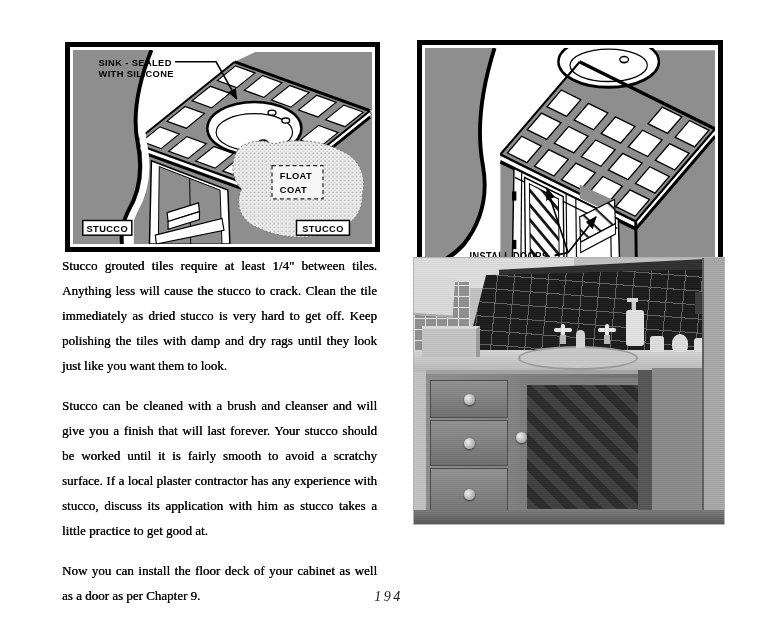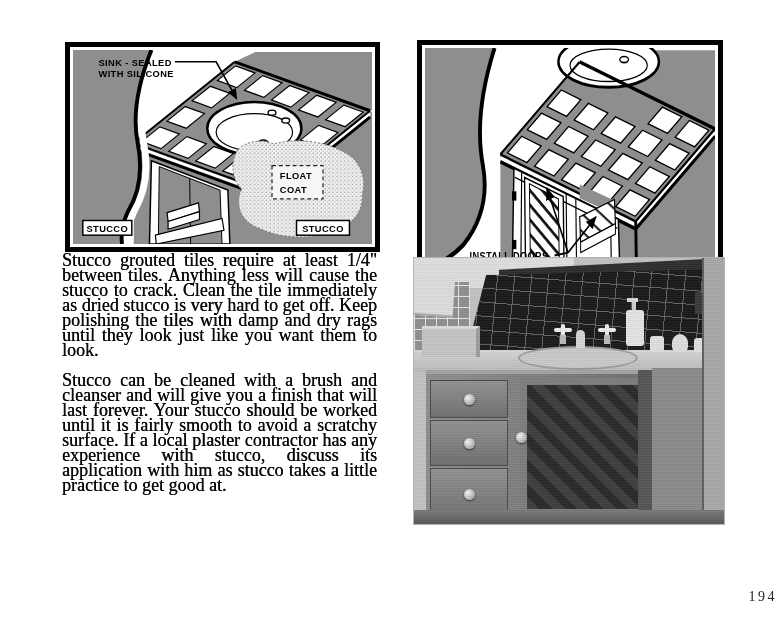--- a/index.html
+++ b/index.html
@@ -9,27 +9,27 @@
   
   .diagram{position:absolute;border:5px solid #000;background:#fff;box-sizing:border-box;padding:3px;}
   #fig-stucco{left:65px;top:42px;width:315px;height:210px;}
   #fig-doors{left:417px;top:40px;width:306px;height:253px;}
   .diagram svg{width:100%;height:100%;display:block;}
   .dlabel{font-family:"Liberation Sans",sans-serif;font-weight:bold;font-size:9.5px;
           letter-spacing:.4px;fill:#000;}
   .gfill{fill:var(--diagram-gray,#8e8e8e);}
 
   
-  .textcol{position:absolute;left:62px;top:253px;width:315px;font-size:18px;
-           line-height:15px;text-align:justify;}
+  .textcol{position:absolute;left:62px;top:253px;width:315px;font-size:13px;
+           line-height:25px;text-align:justify;}
   .textcol p{margin:0 0 15px 0;text-shadow:.3px 0 0 currentColor;}
 
   
-  .pagenum{position:absolute;left:0;right:0;top:589px;text-align:right;
-           font-size:14px;letter-spacing:2.5px;color:#222;}
+  .pagenum{position:absolute;left:0;right:0;top:589px;text-align:center;
+           font-size:14px;letter-spacing:2.5px;color:#222;font-style:italic;}
 
   
   .photo{position:absolute;left:414px;top:258px;width:310px;height:266px;background:#c2c2c2;
          overflow:hidden;outline:1px solid #b3b3b3;}
   .photo div,.photo span{position:absolute;}
   .ph-wall-light{left:0;top:0;width:160px;height:30px;background:#dedede;}
   .ph-beam{left:85px;top:0;width:225px;height:26px;background:#2e2e2e;
            clip-path:polygon(0 45%,100% 0,100% 55%,0 100%);}
   .ph-backsplash{left:50px;top:14px;width:258px;height:82px;background:#1a1a1a;
       background-image:repeating-linear-gradient(97deg,rgba(110,110,110,.85) 0 1px,transparent 1px 17px),
@@ -248,20 +248,21 @@
         <line x1="134" y1="179.5" x2="148" y2="177" stroke="#000" stroke-width="1.6"></line>
         <line x1="148" y1="177" x2="126" y2="121" stroke="#000" stroke-width="1.6" marker-end="url(#d2-arr)"></line>
         <line x1="148" y1="177" x2="177" y2="146" stroke="#000" stroke-width="1.6" marker-end="url(#d2-arr)"></line>
       </g>
     </svg>
   </div>
 
   <div class="textcol">
     <p>Stucco grouted tiles require at least 1/4" between tiles.  Anything less will cause the stucco to crack.  Clean the tile immediately as dried stucco is very hard to get off.  Keep polishing the tiles with damp and dry rags until they look just like you want them to look.</p>
     <p>Stucco can be cleaned with a brush and cleanser and will give you a finish that will last forever.  Your stucco should be worked until it is fairly smooth to avoid a scratchy surface.  If a local plaster contractor has any experience with stucco, discuss its application with him as stucco takes a little practice to get good at.</p>
+    <p>Now you can install the floor deck of your cabinet as well as a door as per Chapter 9.</p>
   </div>
 
   <div class="photo">
     <div class="ph-wall-light"></div>
     <div class="ph-beam"></div>
     <div class="ph-backsplash"></div>
     <div class="ph-tiles"></div>
     <div class="ph-towel"></div>
     <div class="ph-counter"></div>
     <div class="ph-sink"></div>

